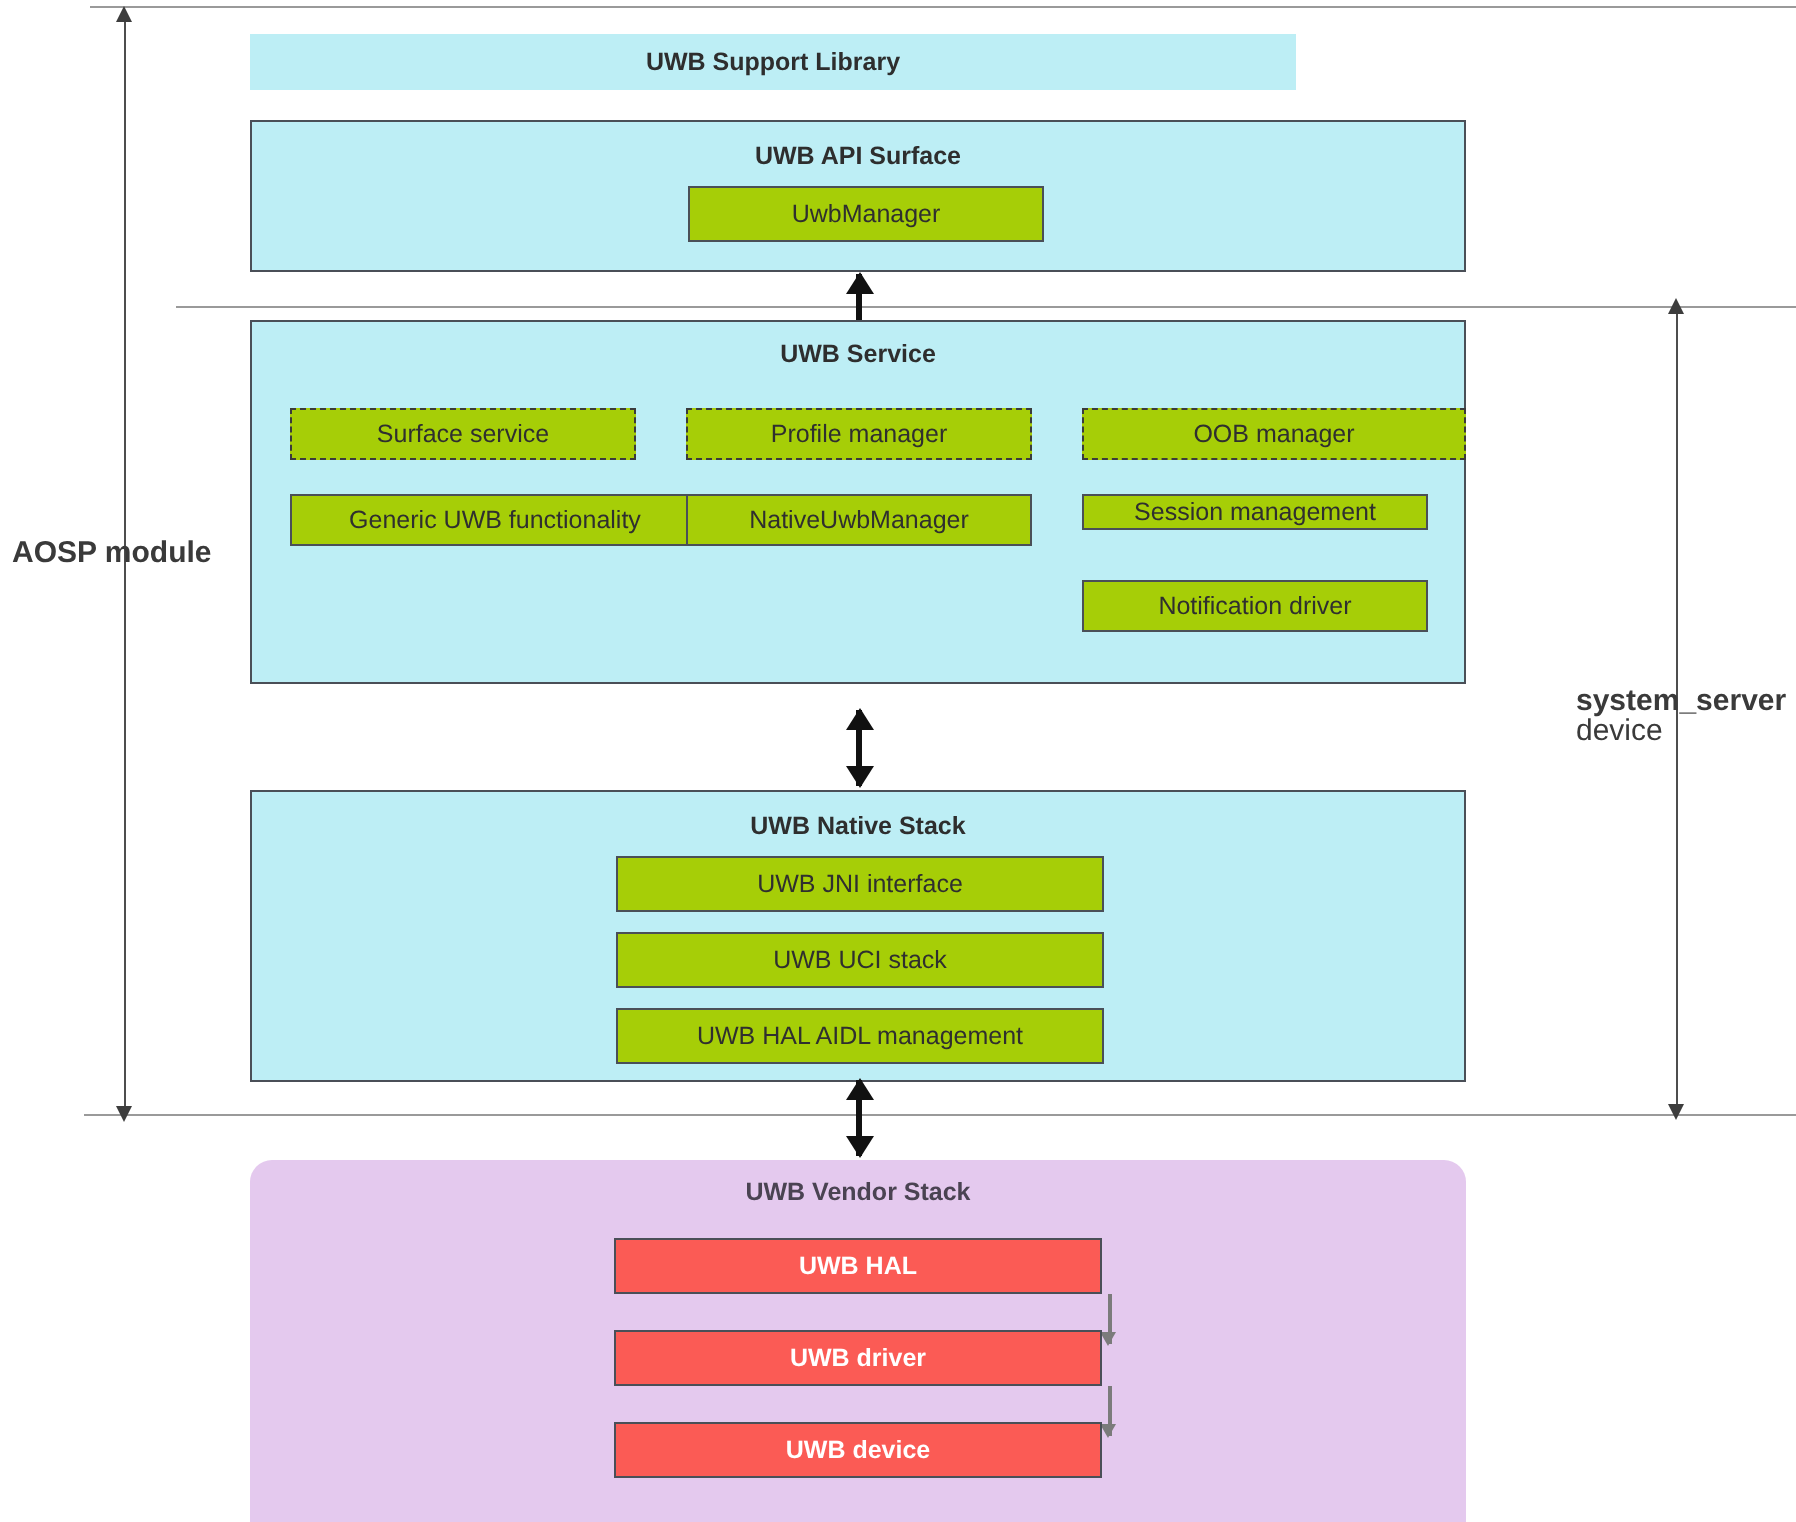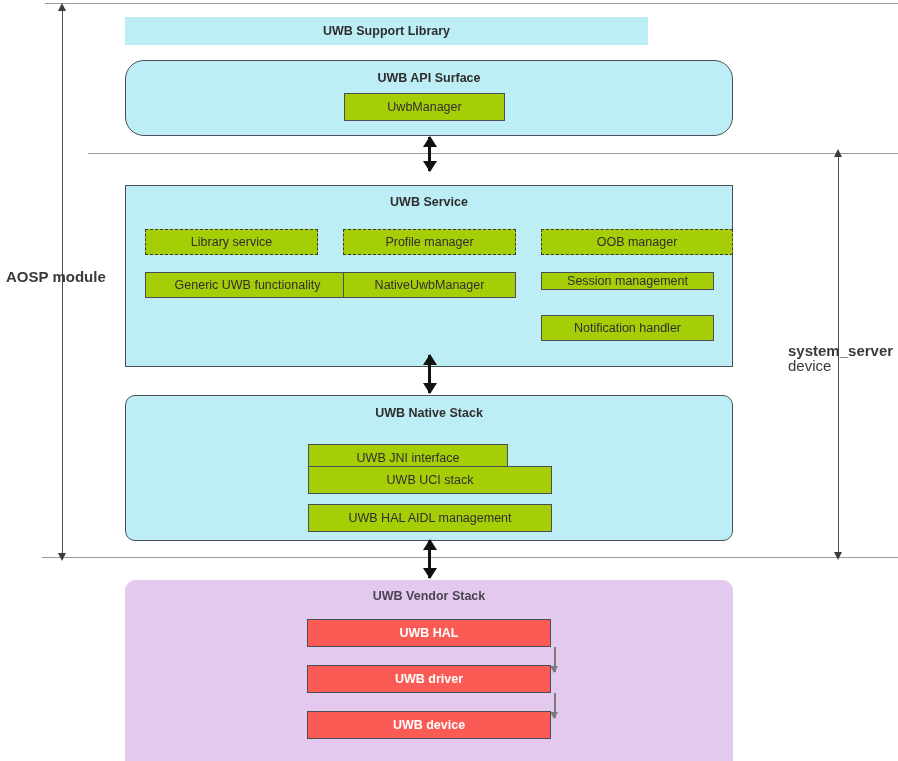--- a/index.html
+++ b/index.html
@@ -74,71 +74,71 @@
   </div>
   <div class="side-label" style="left:788px;top:343px;">
     <span>system_server</span>
     <span class="sub">device</span>
   </div>
 
   <div class="panel cyan noborder" style="left:125px;top:17px;width:523px;height:28px;">
     <div class="panel-title" style="top:7px;">UWB Support Library</div>
   </div>
 
-  <div class="panel cyan" style="left:125px;top:60px;width:608px;height:76px;border-radius:19px;">
+  <div class="panel cyan" style="left:125px;top:60px;width:608px;height:76px;">
     <div class="panel-title" style="top:10px;">UWB API Surface</div>
-    <div class="block green" style="left:218px;top:32px;width:161px;height:28px;">
+    <div class="block green" style="left:218px;top:32px;width:178px;height:28px;">
       <span>UwbManager</span>
     </div>
   </div>
 
   <div class="conn" style="left:422px;top:137px;width:15px;height:34px;">
     <div class="shaft"></div>
     <div class="head up"></div>
     <div class="head down"></div>
   </div>
 
-  <div class="panel cyan" style="left:125px;top:185px;width:608px;height:182px;padding-left:20px;">
+  <div class="panel cyan" style="left:125px;top:160px;width:608px;height:182px;padding-left:20px;">
     <div class="panel-title" style="top:9px;">UWB Service</div>
 
     <div class="block green dashed" style="left:19px;top:43px;width:173px;height:26px;">
-      <span>Library service</span>
+      <span>Surface service</span>
     </div>
     <div class="block green dashed" style="left:217px;top:43px;width:173px;height:26px;">
       <span>Profile manager</span>
     </div>
     <div class="block green dashed" style="left:415px;top:43px;width:192px;height:26px;">
       <span>OOB manager</span>
     </div>
 
     <div class="block green" style="left:19px;top:86px;width:205px;height:26px;">
       <span>Generic UWB functionality</span>
     </div>
     <div class="block green" style="left:217px;top:86px;width:173px;height:26px;">
       <span>NativeUwbManager</span>
     </div>
     <div class="block green" style="left:415px;top:86px;width:173px;height:18px;">
       <span>Session management</span>
     </div>
 
     <div class="block green" style="left:415px;top:129px;width:173px;height:26px;">
-      <span>Notification handler</span>
+      <span>Notification driver</span>
     </div>
   </div>
 
   <div class="conn" style="left:422px;top:355px;width:15px;height:38px;">
     <div class="shaft"></div>
     <div class="head up"></div>
     <div class="head down"></div>
   </div>
 
-  <div class="panel cyan" style="left:125px;top:395px;width:608px;height:146px;border-radius:10px;">
+  <div class="panel cyan" style="left:125px;top:395px;width:608px;height:146px;">
     <div class="panel-title" style="top:10px;">UWB Native Stack</div>
 
-    <div class="block green" style="left:182px;top:48px;width:200px;height:28px;justify-content:center;">
+    <div class="block green" style="left:182px;top:32px;width:244px;height:28px;justify-content:center;">
       <span>UWB JNI interface</span>
     </div>
     <div class="block green" style="left:182px;top:70px;width:244px;height:28px;">
       <span>UWB UCI stack</span>
     </div>
     <div class="block green" style="left:182px;top:108px;width:244px;height:28px;">
       <span>UWB HAL AIDL management</span>
     </div>
   </div>
 

